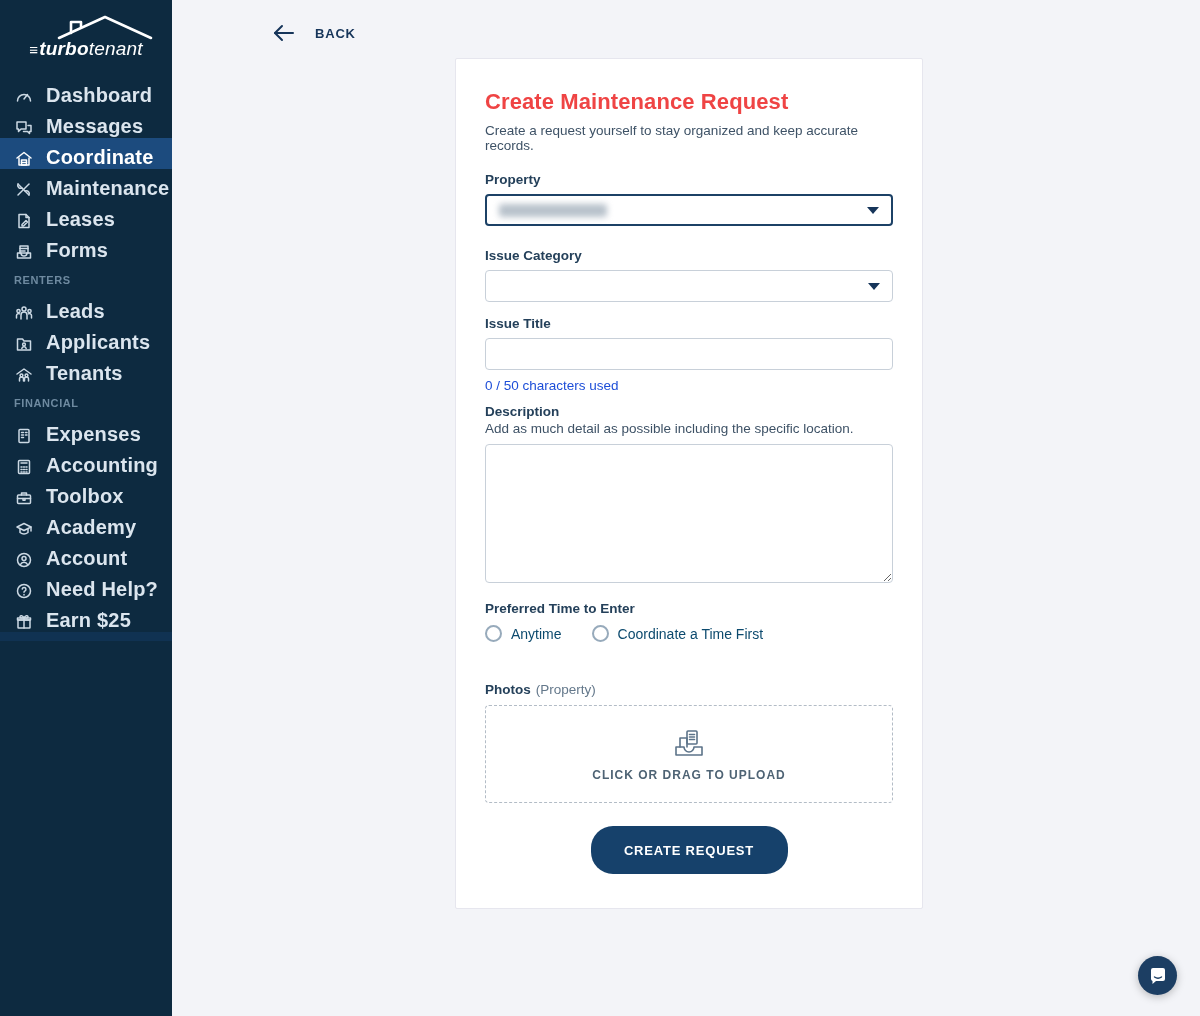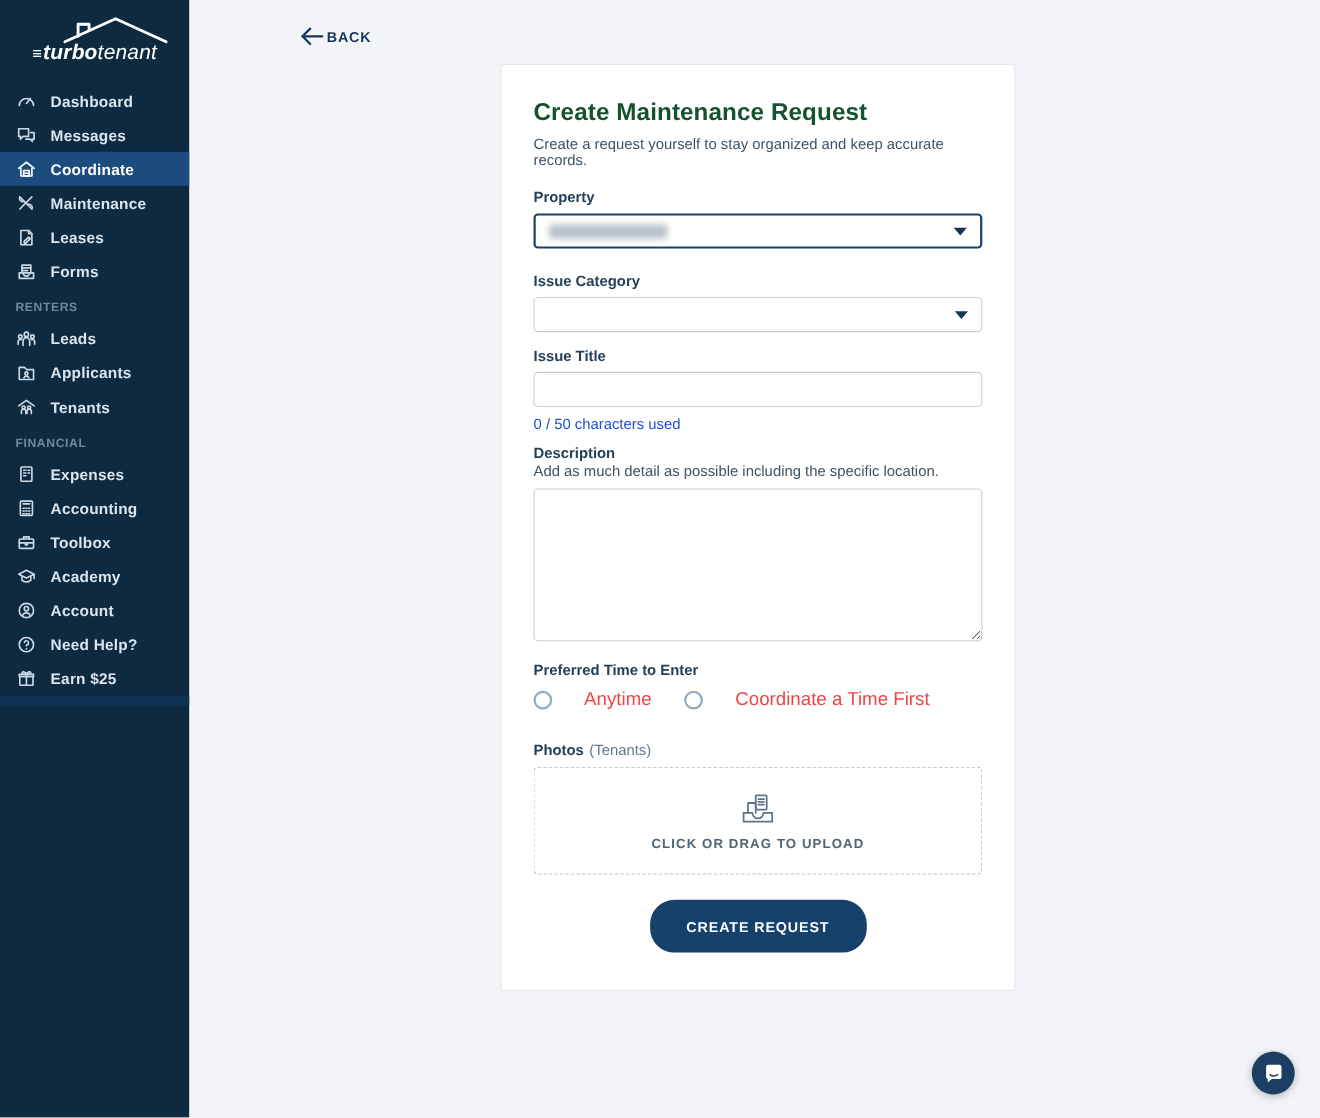--- a/index.html
+++ b/index.html
@@ -20,54 +20,54 @@
   }
   .brand { padding:14px 0 16px 0; display:flex; flex-direction:column; align-items:center; }
   .brand svg.roof { display:block; margin-left:38px; }
   .wordmark { color:#ffffff; font-size:19px; letter-spacing:.2px; margin-top:-2px; display:flex; align-items:center; }
   .wordmark .speed { font-weight:700; font-style:italic; margin-right:1px; font-size:15px; }
   .wordmark .turbo { font-weight:700; font-style:italic; }
   .wordmark .tenant { font-weight:400; font-style:italic; }
 
   .nav { display:flex; flex-direction:column; }
   .nav-item {
-    display:flex; align-items:center; height:31px; padding-left:14px;
-    color:#dbe5ee; font-size:14px; cursor:pointer;
+    display:flex; align-items:flex-end; height:31px; padding-left:14px;
+    color:#dbe5ee; font-size:20px; cursor:pointer;
   }
   .nav-item .ic { width:20px; height:20px; display:flex; align-items:center; justify-content:center; margin-right:12px; }
   .nav-item .lbl { font-weight:600; letter-spacing:.2px; }
   .nav-item.active { background:#1c4b7e; color:#ffffff; }
   .section-label {
     color:#6e8aa0; font-size:11px; font-weight:700; letter-spacing:.6px;
     padding:12px 0 6px 14px;
   }
   .nav-spacer { flex:1; }
   .sidebar-bottom-strip { height:9px; background:#103252; }
 
   svg.licon { stroke:#ccd9e4; fill:none; stroke-width:1.5; stroke-linecap:round; stroke-linejoin:round; }
   .nav-item.active svg.licon { stroke:#ffffff; }
 
   
   .main { flex:1; position:relative; height:1016px; }
   .back {
     position:absolute; left:101px; top:24px;
-    display:flex; align-items:center; gap:2px; cursor:pointer;
+    display:flex; align-items:center; gap:20px; cursor:pointer;
     color:#16355a; font-weight:700; font-size:13px; letter-spacing:.8px;
   }
   .back svg { stroke:#16355a; fill:none; stroke-width:2; stroke-linecap:round; stroke-linejoin:round; }
 
   .card {
     position:absolute; left:283px; top:58px;
     width:468px; min-height:817px;
     background:#ffffff;
     border:1px solid #e6e6ee;
     border-radius:2px;
     padding:30px 29px 34px 29px;
   }
-  .card h1 { font-size:22px; font-weight:700; color:#14532d; letter-spacing:.1px; }
+  .card h1 { font-size:22px; font-weight:700; color:#ef4444; letter-spacing:.1px; }
   .subtitle { font-size:13.5px; color:#3e5266; margin-top:8px; }
 
   .field { margin-top:19px; }
   .field-label { font-size:13.5px; font-weight:700; color:#24405a; margin-bottom:7px; }
   .field-helper { font-size:13.5px; color:#3e5266; margin:-2px 0 8px 0; }
 
   .select-box {
     height:32px; border-radius:4px; background:#fff;
     display:flex; align-items:center; justify-content:space-between;
     padding:0 12px; cursor:pointer;
@@ -92,21 +92,21 @@
     resize:both; font-family:"Liberation Sans", sans-serif; font-size:14px; color:#16344f;
     padding:8px 10px; outline:none; background:#fff;
   }
 
   .radio-row { display:flex; align-items:center; gap:30px; margin-top:9px; }
   .radio-opt { display:flex; align-items:center; gap:9px; cursor:pointer; }
   .radio-circle {
     width:17px; height:17px; border-radius:50%;
     border:2px solid #97aabb; background:#fff;
   }
-  .radio-label { font-size:17px; color:#ef4444;margin-left:20px; }
+  .radio-label { font-size:14px; color:#0c4a6e; }
 
   .photos-label-row { display:flex; gap:5px; align-items:baseline; }
   .optional { font-size:13.5px; color:#64788b; font-weight:400; }
   .upload-box {
     margin-top:8px; height:98px;
     border:1.5px dashed #b3bcc6; border-radius:4px;
     display:flex; flex-direction:column; align-items:center; justify-content:center;
     gap:9px; cursor:pointer; background:#fff;
   }
   .upload-text { font-size:12px; font-weight:700; letter-spacing:1px; color:#4e6374; }
@@ -373,24 +373,24 @@
           <span class="radio-circle"></span>
           <span class="radio-label">Anytime</span>
         </label>
         <label class="radio-opt">
           <span class="radio-circle"></span>
           <span class="radio-label">Coordinate a Time First</span>
         </label>
       </div>
     </div>
 
-    <div class="field" style="margin-top:28px;">
+    <div class="field" style="margin-top:40px;">
       <div class="photos-label-row">
         <span class="field-label" style="margin-bottom:0;">Photos</span>
-        <span class="optional">(Tenants)</span>
+        <span class="optional">(Property)</span>
       </div>
       <div class="upload-box">
         <svg width="34" height="32" viewBox="0 0 34 32" fill="none" stroke="#5c7389" stroke-width="1.6" stroke-linecap="round" stroke-linejoin="round">
           <path d="M8 20 v-9 h7 v9"></path>
           <rect x="15" y="4" width="10" height="13" rx="1"></rect>
           <path d="M17.5 7.5 h5 M17.5 10 h5 M17.5 12.5 h5"></path>
           <path d="M4 20 h8 a3 3 0 0 0 10 0 h8 v8 h-26 z"></path>
         </svg>
         <div class="upload-text">CLICK OR DRAG TO UPLOAD</div>
       </div>

